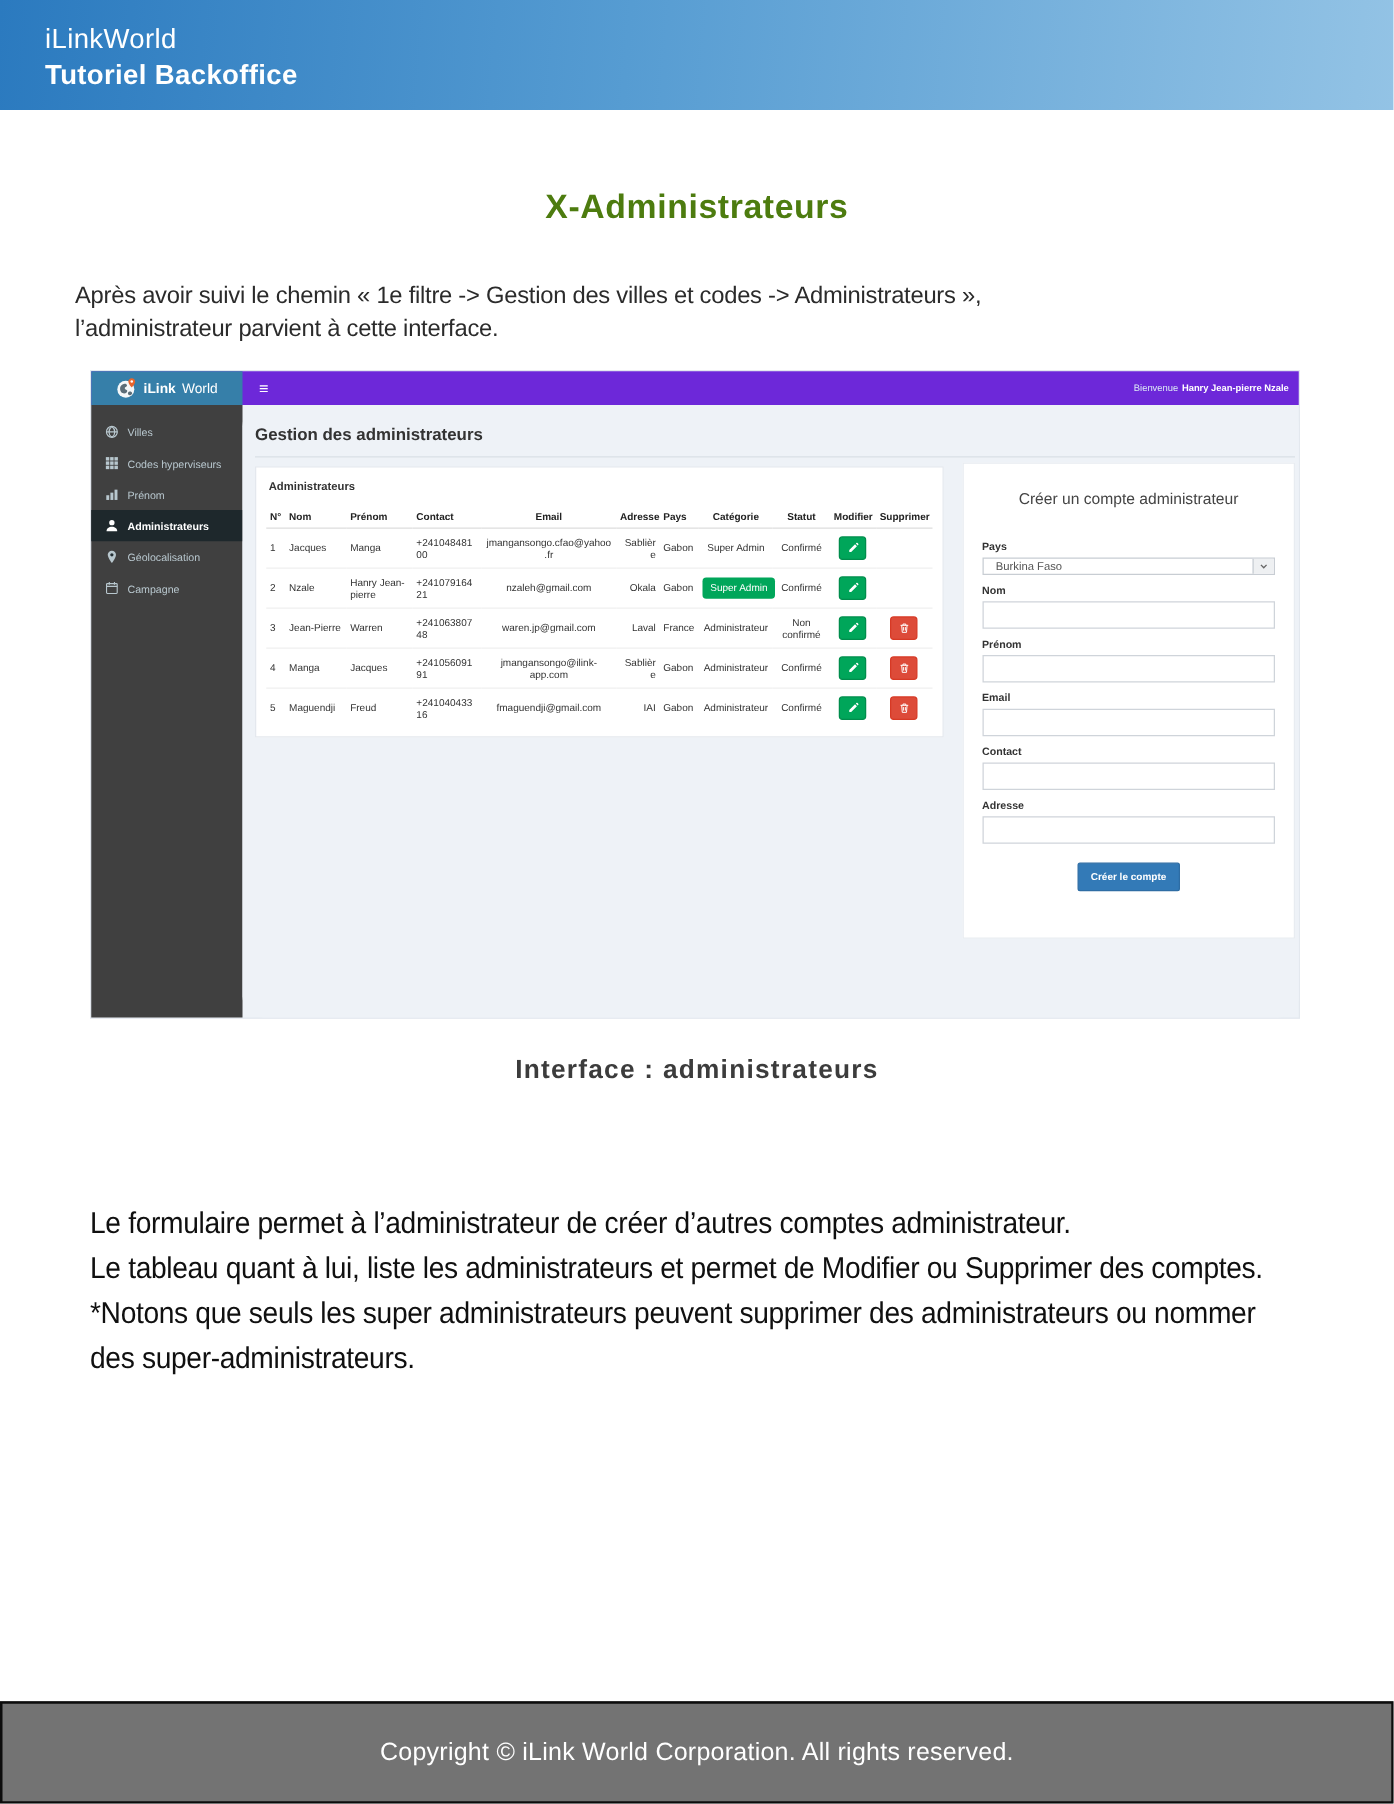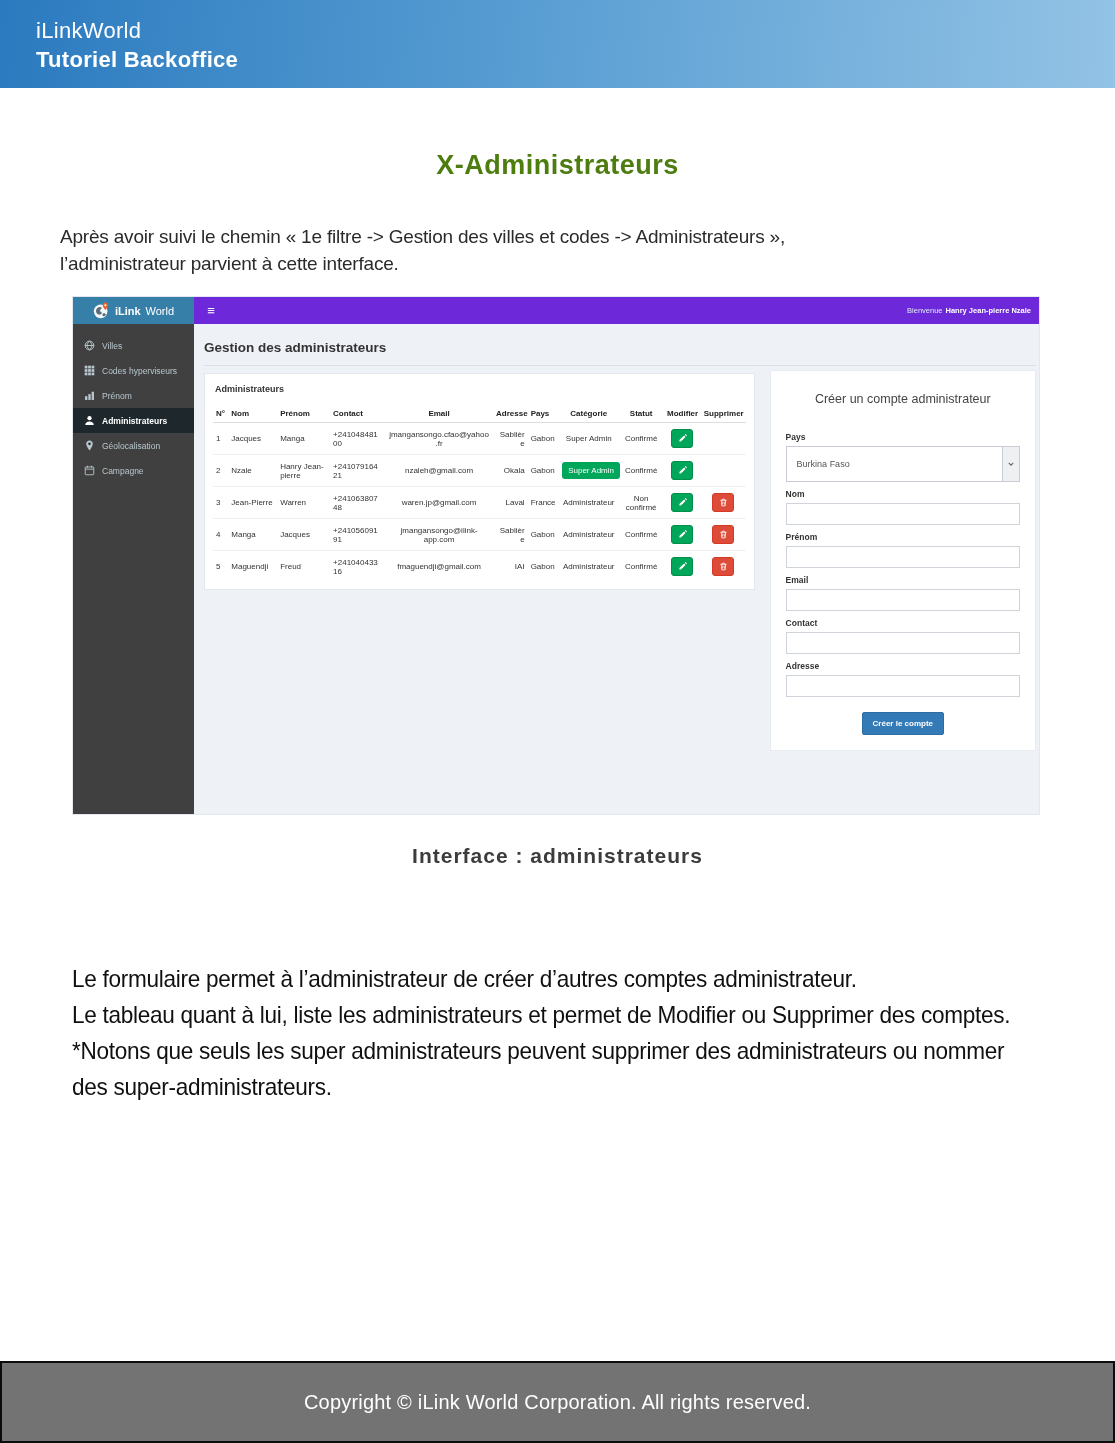--- a/index.html
+++ b/index.html
@@ -44,21 +44,21 @@
   .btn-edit,.btn-del { width:22px; height:19px; border-radius:3px; display:inline-flex; align-items:center; justify-content:center; cursor:pointer; padding:0; }
   .btn-edit { background:#00a65a; border:1px solid #008d4c; }
   .btn-del  { background:#dd4b39; border:1px solid #d73925; }
   .btn-edit svg,.btn-del svg { width:9px; height:9px; }
   .badge-super { display:inline-block; background:#00a65a; color:#fff; padding:4px 6px; border-radius:3px; font-size:8px; white-space:nowrap; }
 
   .panel-form { width:267px; height:381px; background:#fff; border:1px solid #e8ecf1; padding:12px 15px; margin-top:-3px; }
   .form-title { text-align:center; font-size:12.5px; color:#444; margin:9px 0 26px; font-weight:400; }
   .f-label { font-size:8.5px; font-weight:700; color:#333; margin:7px 0 4px; }
   .f-input { width:100%; height:22px; border:1px solid #cfd4da; background:#fff; font-size:9px; padding:0 6px; font-family:"Liberation Sans",sans-serif; }
-  .f-select { position:relative; height:36px; border:1px solid #c8cdd3; display:flex; align-items:center; padding-left:10px; font-size:9px; color:#555; background:#fff; cursor:pointer; }
+  .f-select { position:relative; height:14px; border:1px solid #c8cdd3; display:flex; align-items:center; padding-left:10px; font-size:9px; color:#555; background:#fff; cursor:pointer; }
   .sel-arrow { position:absolute; right:0; top:0; bottom:0; width:17px; background:#eef0f2; border-left:1px solid #c8cdd3; display:flex; align-items:center; justify-content:center; color:#666; }
   .sel-arrow svg { width:8px; height:8px; }
   .f-submit { display:block; margin:15px auto 0; background:#337ab7; border:1px solid #2e6da4; color:#fff; font-size:8px; font-weight:700; padding:6px 10px; border-radius:2px; cursor:pointer; font-family:"Liberation Sans",sans-serif; }
 
   .caption { margin-top:29px; text-align:center; font-size:21px; font-weight:700; color:#3c3c3c; letter-spacing:1px; }
 
   .bodytext { margin:93px 0 0 72px; font-size:24px; color:#101010; line-height:36px; letter-spacing:-.3px; transform:scaleX(.94); transform-origin:left top; width:1040px; }
 
   .footer { margin-top:auto; height:82px; background:#737373; border:2px solid #0c0c0c; display:flex; align-items:center; justify-content:center; color:#fff; font-size:20px; letter-spacing:.2px; }
 </style>

